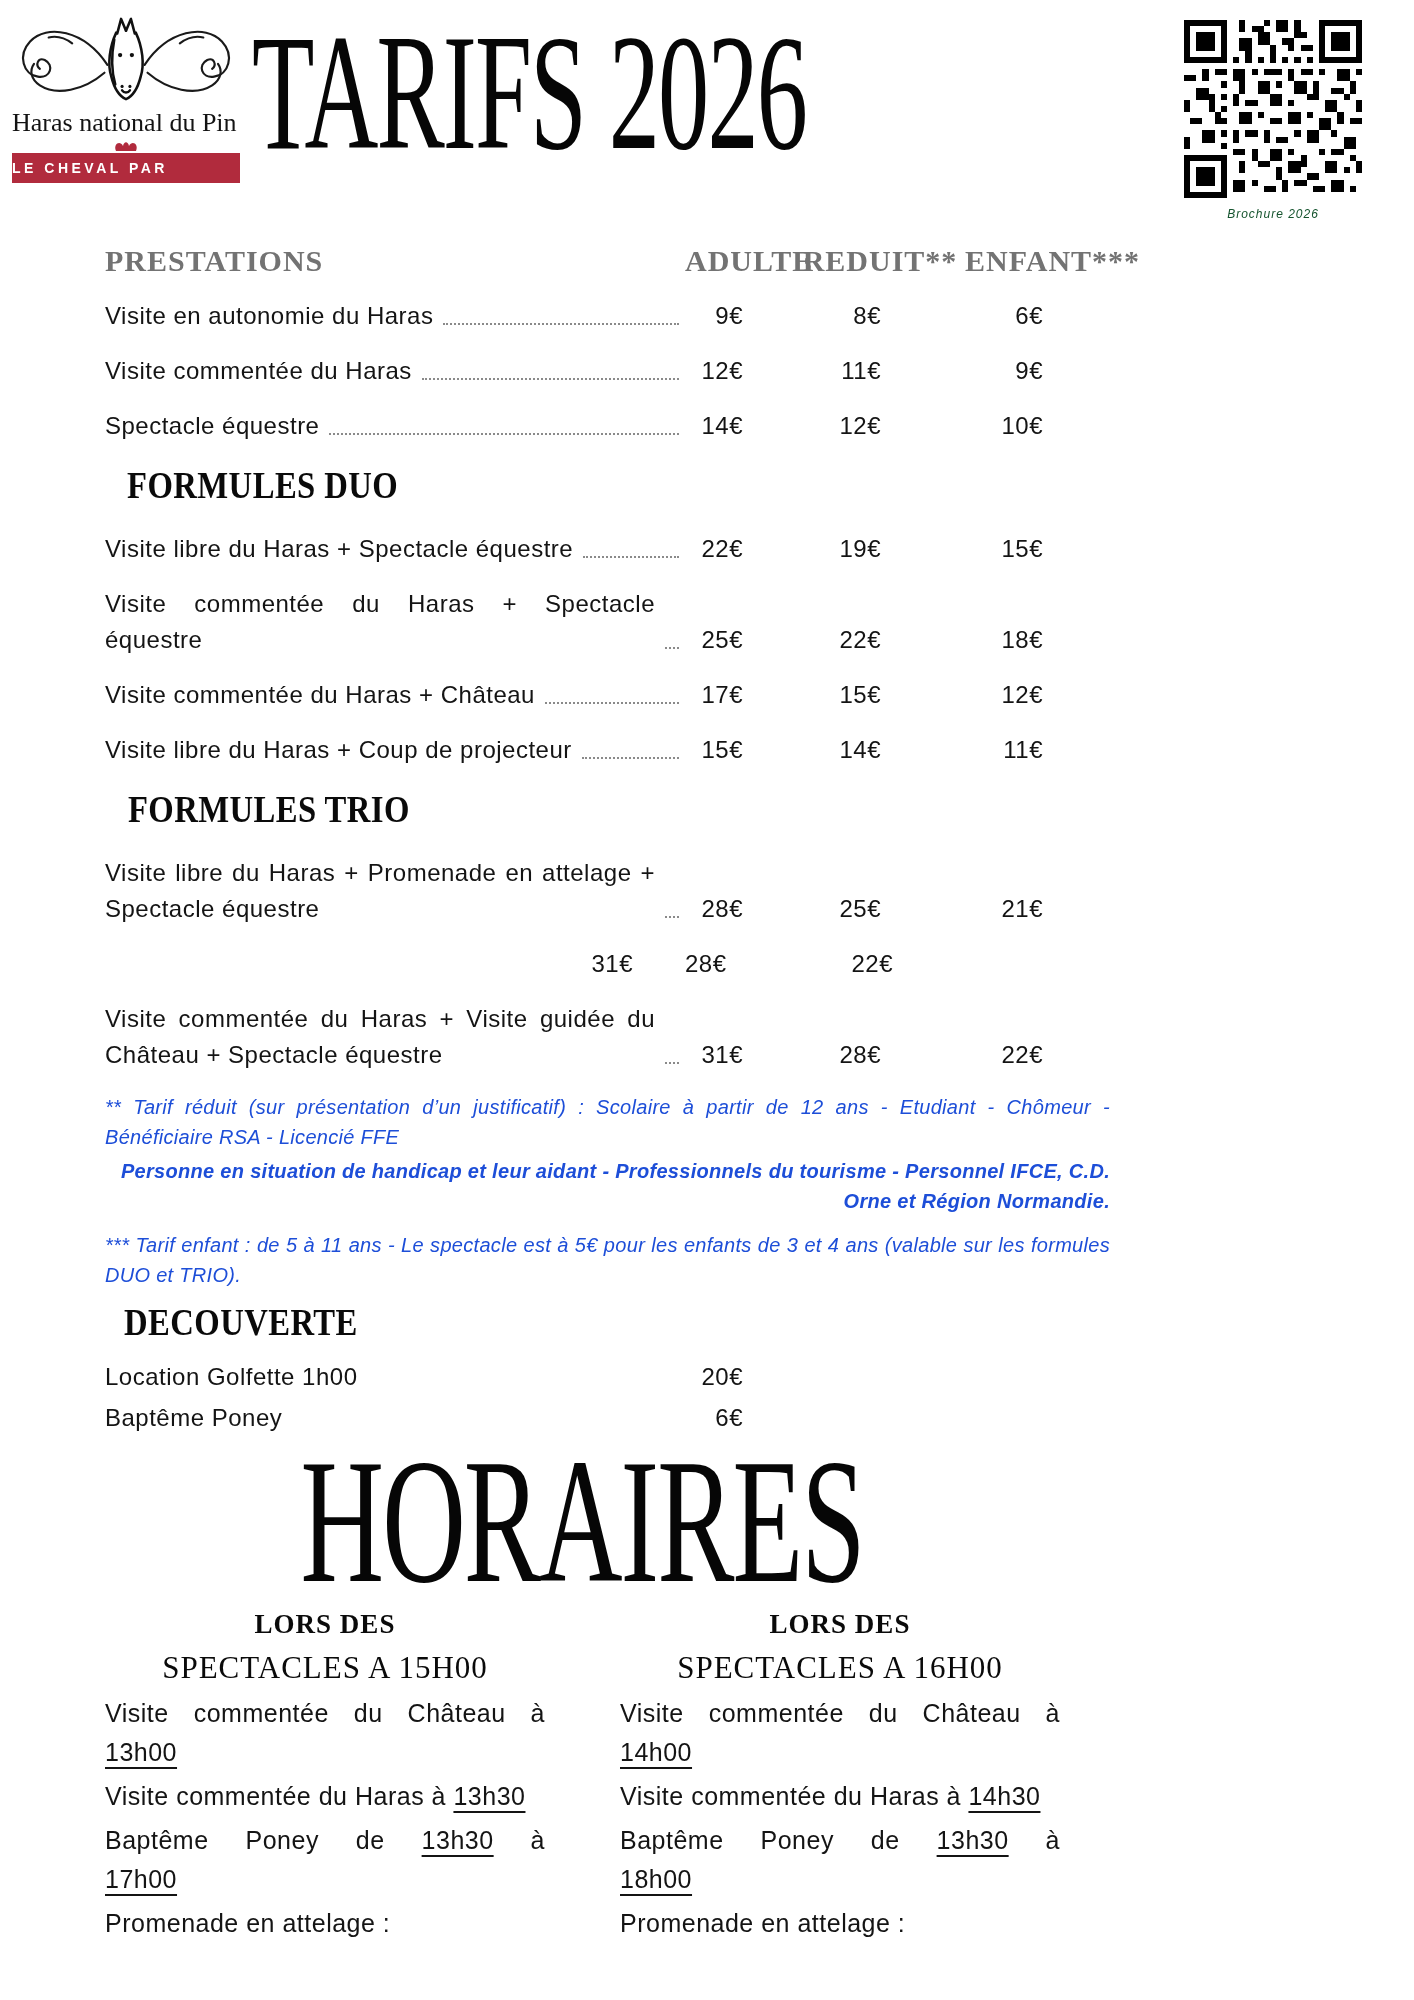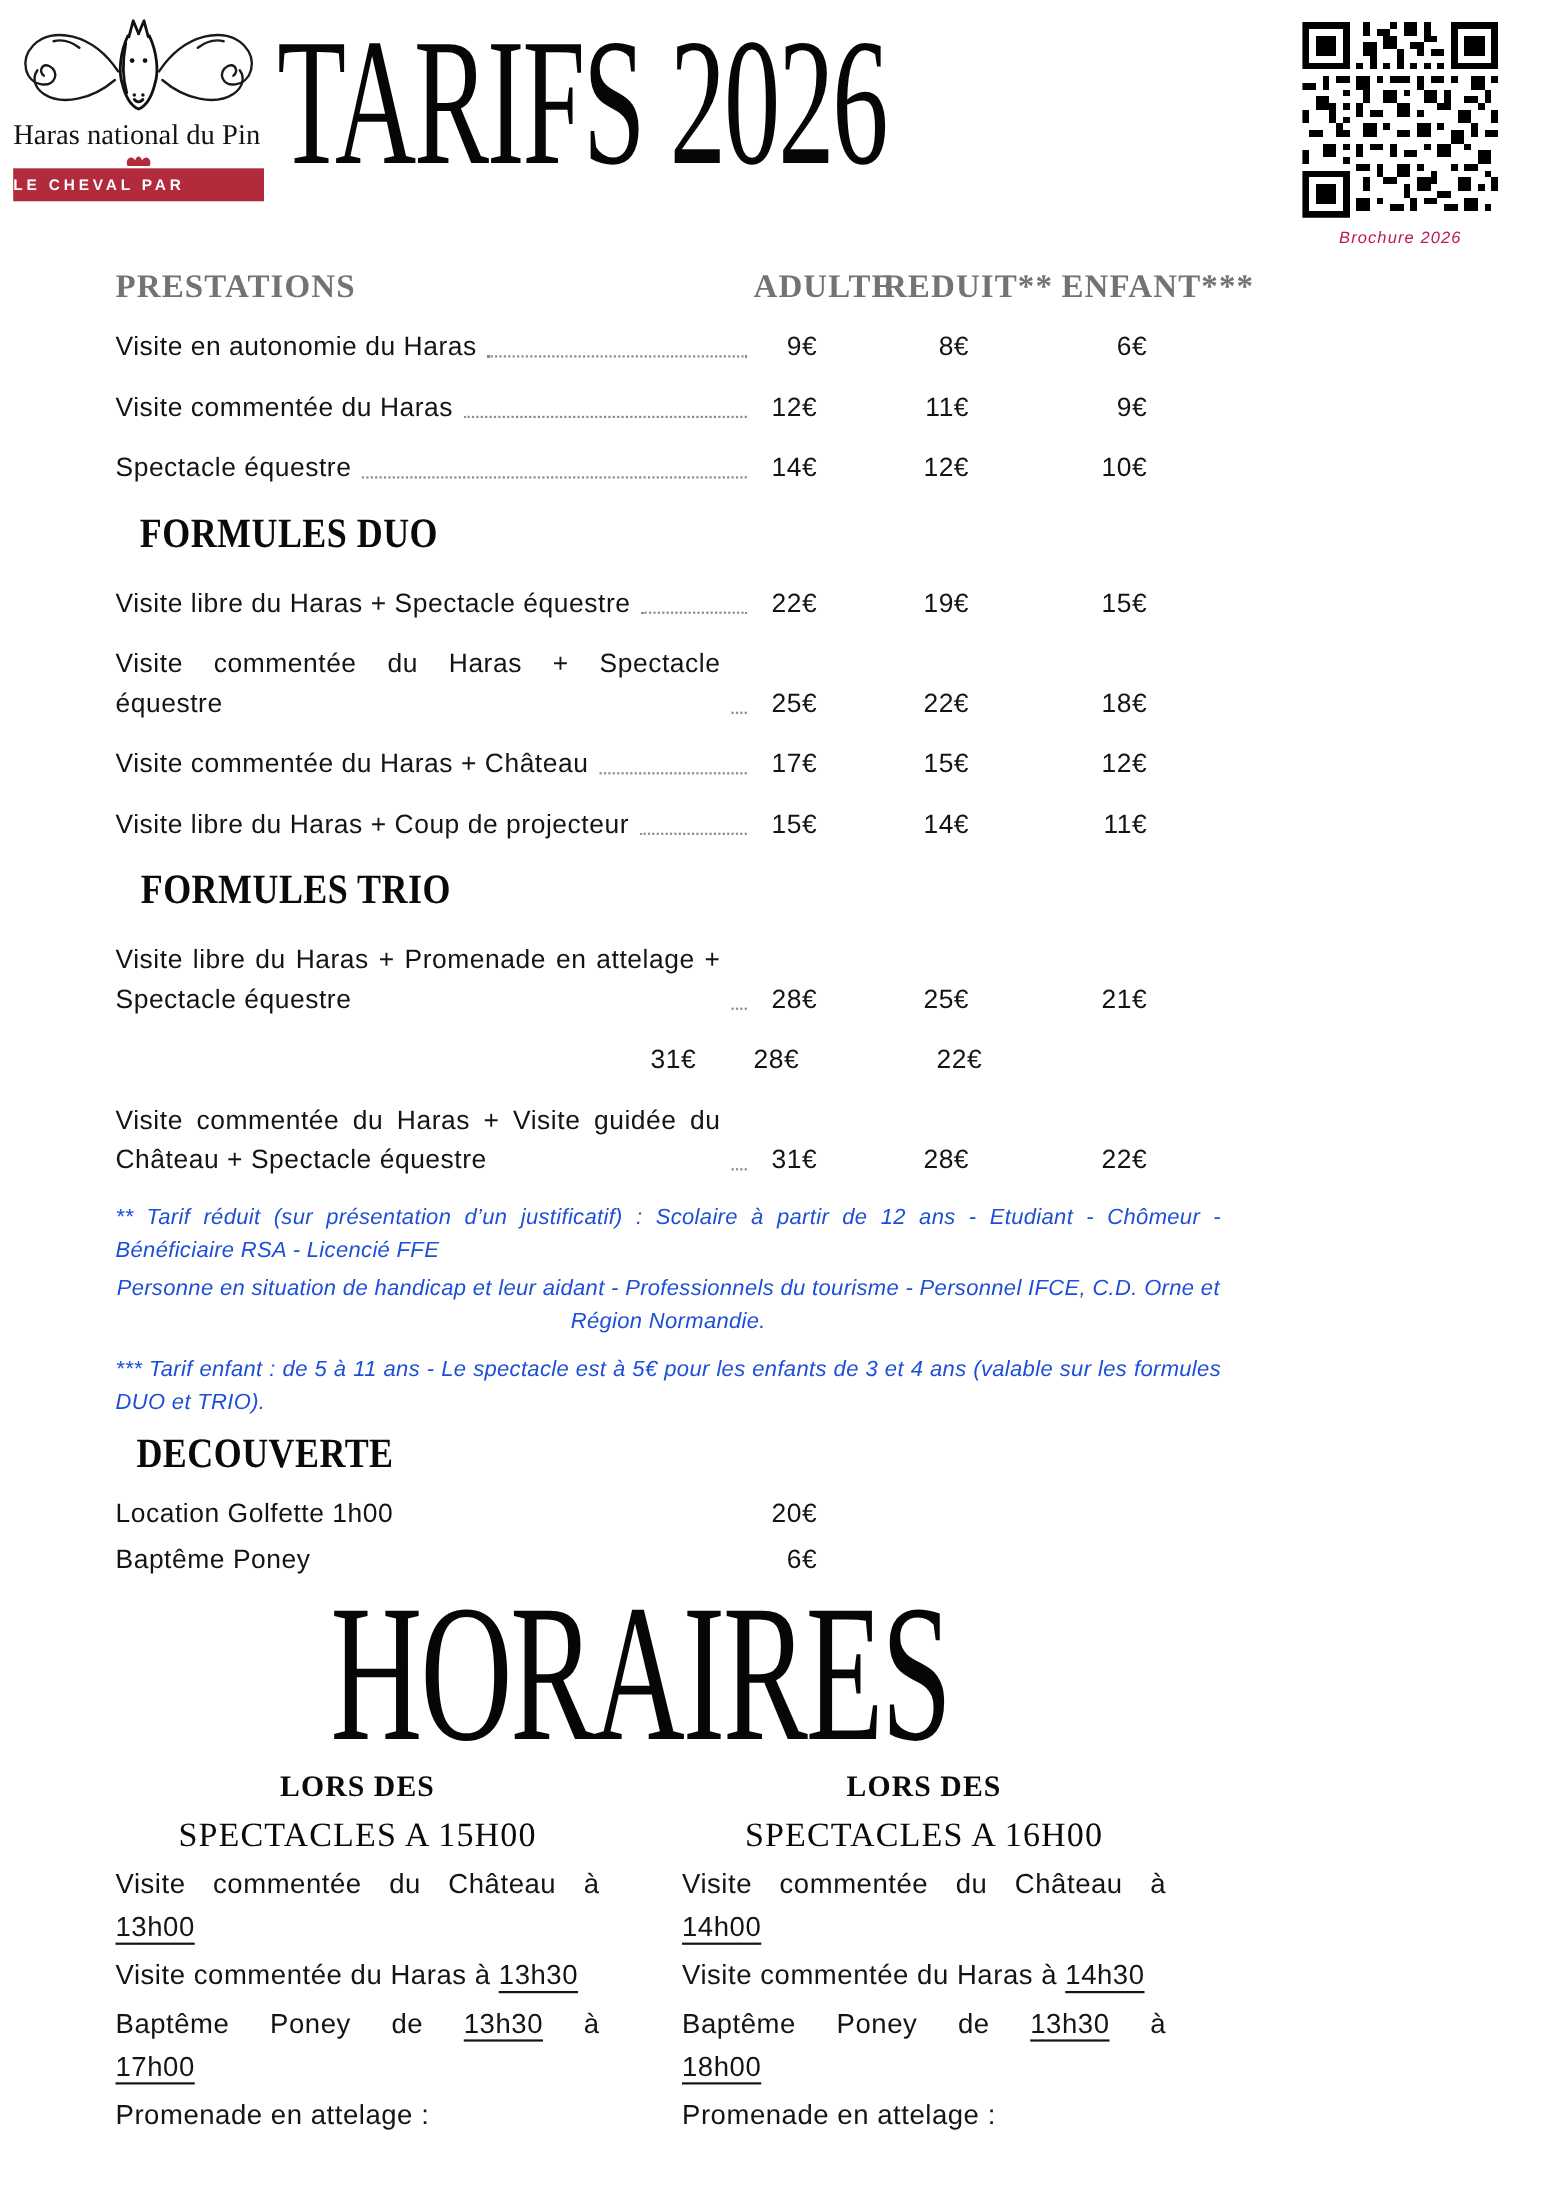--- a/index.html
+++ b/index.html
@@ -12,21 +12,21 @@
   .logo-block { position:absolute; left:12px; top:14px; width:228px; text-align:left; }
   .logo-art { display:block; margin:0 auto; }
   .logo-title { font-family:"Liberation Serif", serif; font-size:26px; color:#131313; margin-top:2px; white-space:nowrap; }
   .logo-orn { display:block; margin:1px auto 0; }
   .logo-banner { margin-top:1px; height:30px; line-height:30px; color:#fff; font-size:14px;
                  letter-spacing:3.5px; font-weight:bold; }
   .main-title { position:absolute; left:252px; top:20px; font-family:"Liberation Serif", serif;
                 font-size:165px; line-height:0.88; letter-spacing:-3px; white-space:nowrap;
                 transform:scaleX(0.62); transform-origin:left top; color:#060606; }
   .qr-wrap { position:absolute; right:50px; top:20px; width:182px; text-align:center; }
-  .qr-caption { font-style:italic; font-size:15px; letter-spacing:1px; margin-top:5px; color:#be185d; }
+  .qr-caption { font-style:italic; font-size:12px; letter-spacing:1px; margin-top:5px; color:#14532d; }
 
   
   .content { padding-left:105px; padding-right:0; width:1414px; }
   .pgrid { display:grid; grid-template-columns:580px 110px 170px 150px; align-items:end; }
   .thead { margin-top:26px; margin-bottom:20px; font-family:"Liberation Serif", serif;
            font-weight:bold; font-size:30px; letter-spacing:1px; color:#737373; }
   .thead .c { text-align:center; }
   .prow { margin-bottom:19px; font-size:24px; letter-spacing:0.5px; line-height:36px; }
   .prow .lbl { display:flex; align-items:flex-end; }
   .prow .txt { flex:0 1 auto; text-align:justify; }
@@ -35,21 +35,21 @@
   .price { text-align:right; }
   .pa { padding-right:52px; } .pr { padding-right:84px; } .pe { padding-right:72px; }
 
   .section-title { width:930px; margin:16px 0 24px; }
   .section-title span { display:inline-block; font-family:"Liberation Serif", serif; font-weight:bold;
                         font-size:38px; letter-spacing:0.5px; transform:scaleX(0.86); color:#0a0a0a; }
 
   
   .footnotes { width:1005px; font-style:italic; font-size:20px; letter-spacing:0.3px;
                line-height:30px; text-align:justify; margin-top:4px; color:#1d4ed8; }
-  .fn2 { text-align:center; }
+  .fn2 { text-align:right;font-weight:bold; }
   .fn3 { margin-top:14px; }
 
   
   .dec-title { margin:10px 0 16px; }
   .drow { margin-bottom:7px; font-size:24px; letter-spacing:0.5px; line-height:34px; }
 
   
   .horaires-title { width:1414px; margin-left:-105px; text-align:center; margin-top:14px; height:158px; }
   .horaires-title span { display:inline-block; font-family:"Liberation Serif", serif; font-size:178px;
                          line-height:0.82; letter-spacing:-3px; transform:translateX(-125px) scaleX(0.65);

